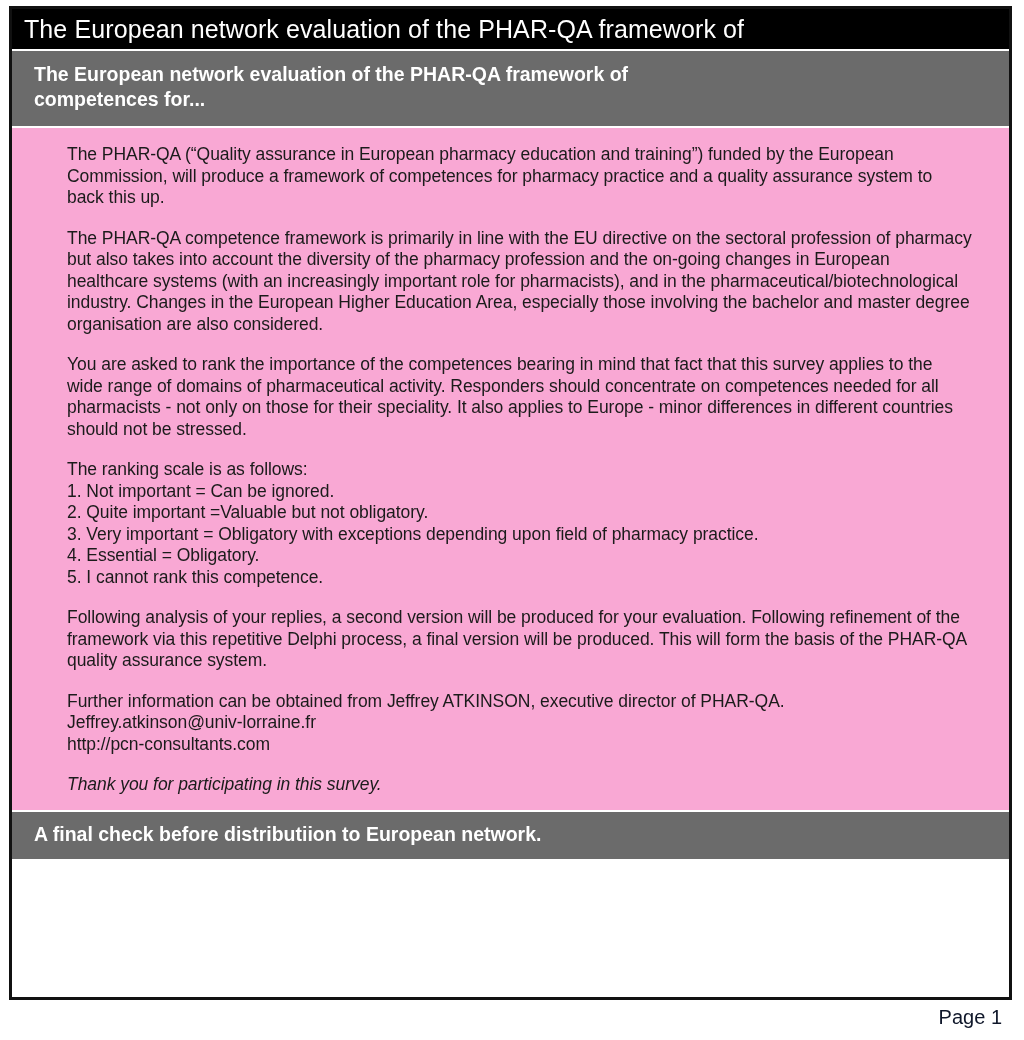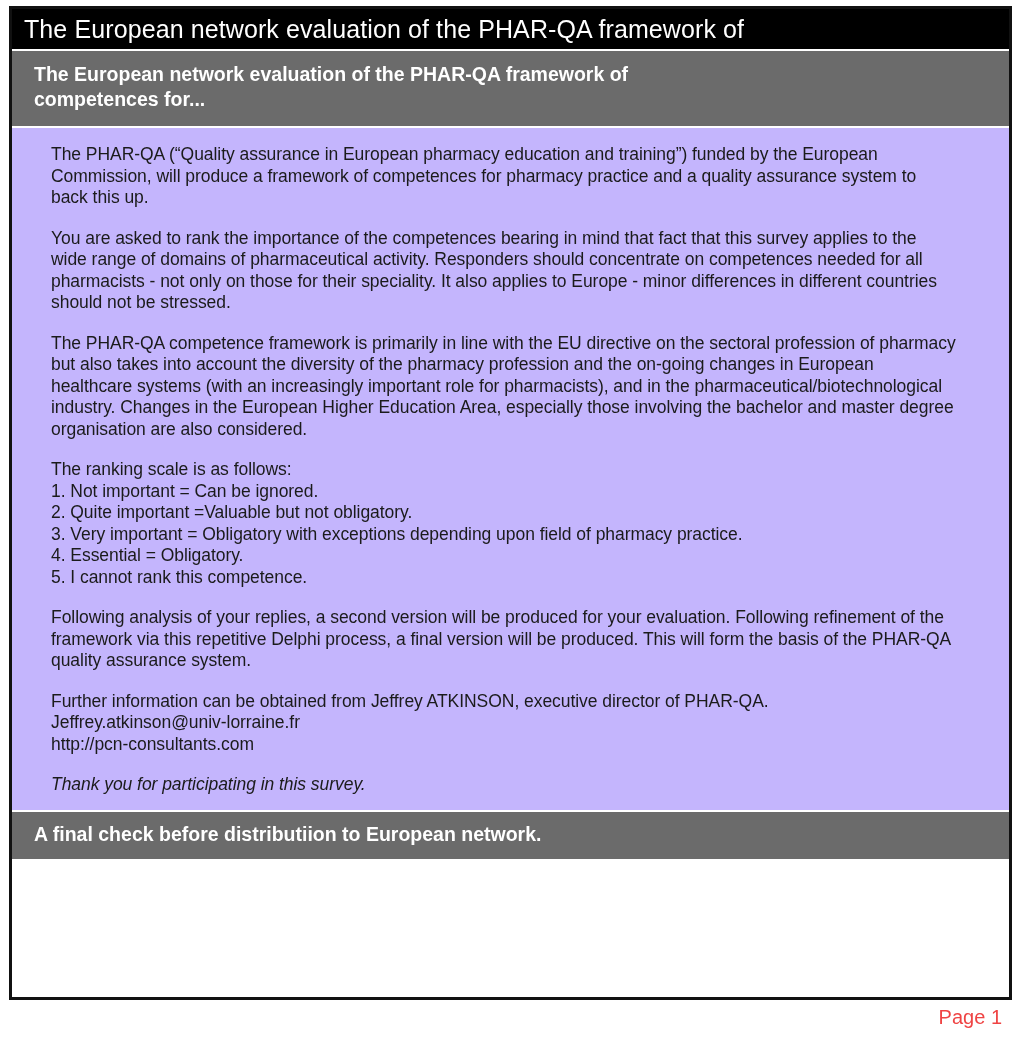--- a/index.html
+++ b/index.html
@@ -57,22 +57,22 @@
     line-height: 25px;
     padding: 10px 14px 12px 22px;
     border-top: 2px solid #ffffff;
     border-bottom: 2px solid #ffffff;
   }
   .section-head.tall {
     padding: 11px 14px 14px 22px;
   }
 
   .body-block {
-    background: #c4b5fd;
-    padding: 16px 4px 14px 39px;
+    background: #f9a8d4;
+    padding: 16px 4px 14px 55px;
   }
 
   .para {
     font-size: 17.5px;
     line-height: 21.5px;
     color: #1b1b1b;
     margin: 0 0 19px 0;
     white-space: pre;
     letter-spacing: -0.05px;
   }
@@ -80,49 +80,49 @@
 
   
   .page-footer {
     position: absolute;
     left: 0;
     top: 1006px;
     width: 1002px;
     text-align: right;
     padding-right: 18px;
     font-size: 20px;
-    color: #ef4444;
+    color: #0f172a;
     font-family: "Liberation Sans", sans-serif;
   }
 </style>
 </head>
 <body>
 
 <div id="page">
 
   <div class="doc-frame">
 
     <div class="title-bar">The European network evaluation of the PHAR-QA framework of</div>
 
     <div class="section-head tall" style="white-space: pre-line;">The European network evaluation of the PHAR-QA framework of
 competences for...</div>
 
     <div class="body-block">
       <p class="para">The PHAR-QA (“Quality assurance in European pharmacy education and training”) funded by the European
 Commission, will produce a framework of competences for pharmacy practice and a quality assurance system to
 back this up.</p>
-      <p class="para">You are asked to rank the importance of the competences bearing in mind that fact that this survey applies to the
-wide range of domains of pharmaceutical activity. Responders should concentrate on competences needed for all
-pharmacists - not only on those for their speciality. It also applies to Europe - minor differences in different countries
-should not be stressed.</p>
       <p class="para">The PHAR-QA competence framework is primarily in line with the EU directive on the sectoral profession of pharmacy
 but also takes into account the diversity of the pharmacy profession and the on-going changes in European
 healthcare systems (with an increasingly important role for pharmacists), and in the pharmaceutical/biotechnological
 industry. Changes in the European Higher Education Area, especially those involving the bachelor and master degree
 organisation are also considered.</p>
+      <p class="para">You are asked to rank the importance of the competences bearing in mind that fact that this survey applies to the
+wide range of domains of pharmaceutical activity. Responders should concentrate on competences needed for all
+pharmacists - not only on those for their speciality. It also applies to Europe - minor differences in different countries
+should not be stressed.</p>
       <p class="para">The ranking scale is as follows:
 1. Not important = Can be ignored.
 2. Quite important =Valuable but not obligatory.
 3. Very important = Obligatory with exceptions depending upon field of pharmacy practice.
 4. Essential = Obligatory.
 5. I cannot rank this competence.</p>
       <p class="para">Following analysis of your replies, a second version will be produced for your evaluation. Following refinement of the
 framework via this repetitive Delphi process, a final version will be produced. This will form the basis of the PHAR-QA
 quality assurance system.</p>
       <p class="para">Further information can be obtained from Jeffrey ATKINSON, executive director of PHAR-QA.

